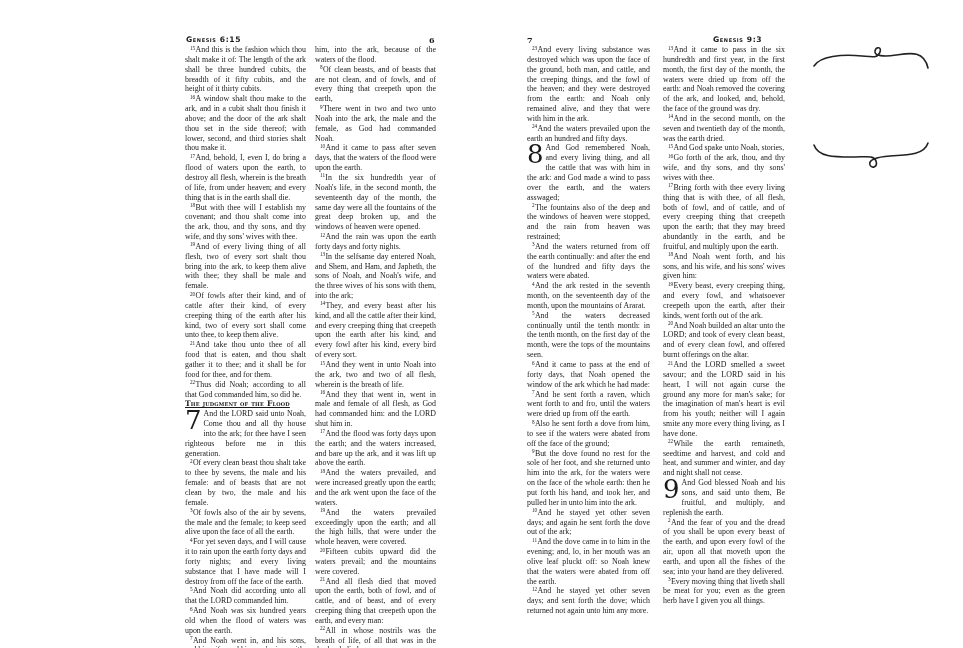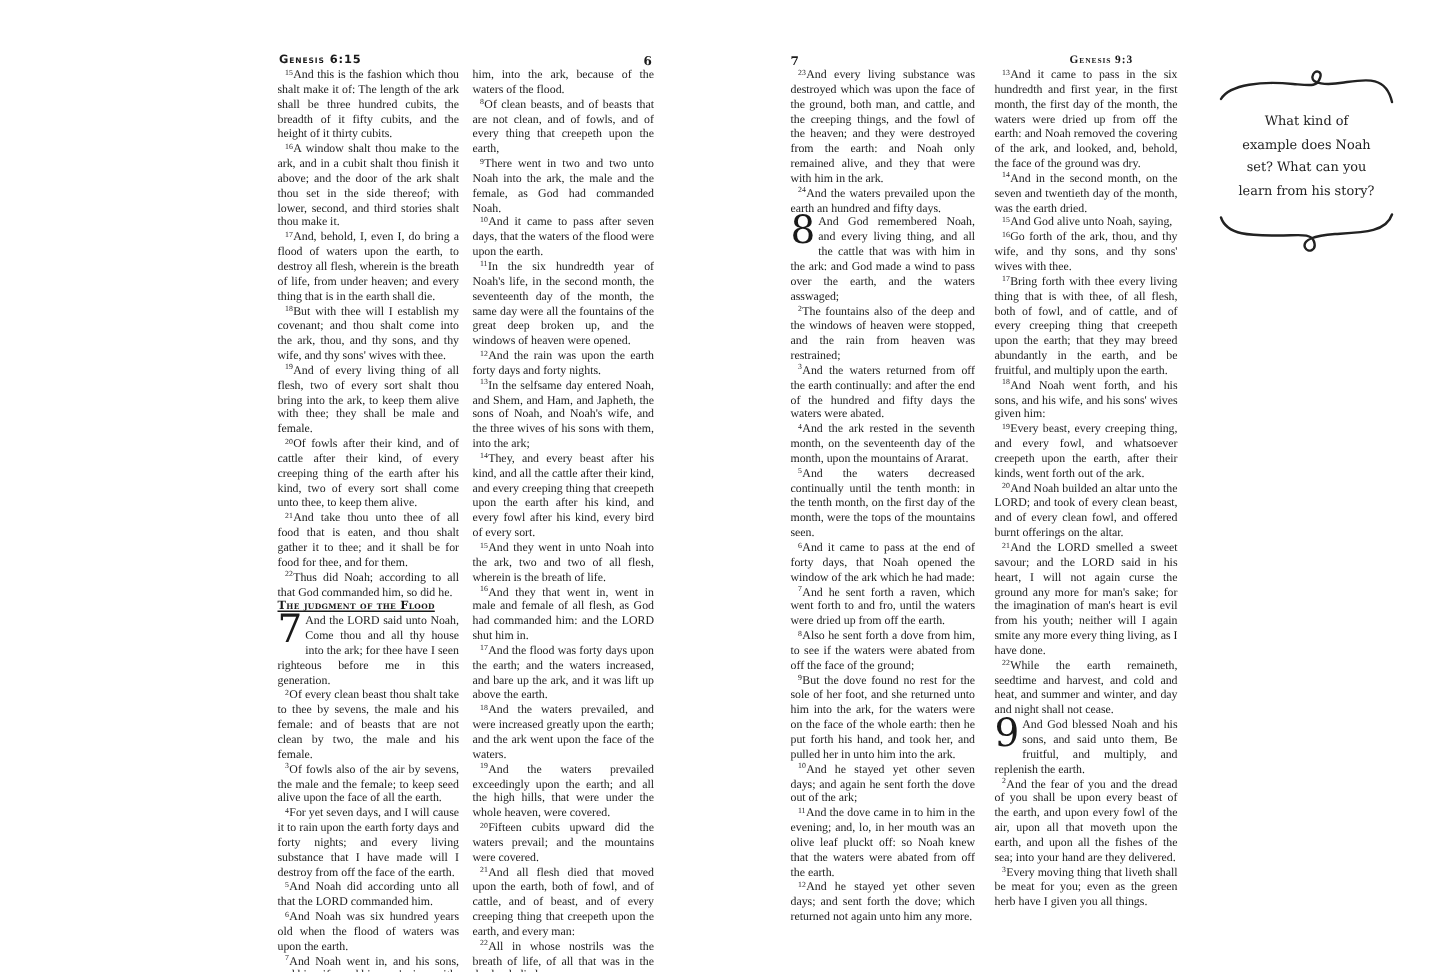--- a/index.html
+++ b/index.html
@@ -66,21 +66,21 @@
         <p><sup class="vn">19</sup><span>And the waters prevailed exceedingly upon the earth; and all the high hills, that were under the whole heaven, were covered.</span></p>
         <p><sup class="vn">20</sup><span>Fifteen cubits upward did the waters prevail; and the mountains were covered.</span></p>
         <p><sup class="vn">21</sup><span>And all flesh died that moved upon the earth, both of fowl, and of cattle, and of beast, and of every creeping thing that creepeth upon the earth, and every man:</span></p>
         <p><sup class="vn">22</sup><span>All in whose nostrils was the breath of life, of all that was in the dry land, died.</span></p>
       </div>
   </div>
 </div>
 
 <div class="page page-right">
   <div class="pnum" style="left:46px;">7</div>
-  <div class="running-head" style="left:232px;font-family:Liberation Serif, serif;">Genesis 9:3</div>
+  <div class="running-head" style="left:232px;">Genesis 9:3</div>
 
   <div class="col" style="left:46px; width:123px;">
     <div>
         <p><sup class="vn">23</sup><span>And every living substance was destroyed which was upon the face of the ground, both man, and cattle, and the creeping things, and the fowl of the heaven; and they were destroyed from the earth: and Noah only remained alive, and they that were with him in the ark.</span></p>
         <p><sup class="vn">24</sup><span>And the waters prevailed upon the earth an hundred and fifty days.</span></p>
       </div>
     <p class="chap-p"><span class="dropcap">8</span><span>And God remembered Noah, and every living thing, and all the cattle that was with him in the ark: and God made a wind to pass over the earth, and the waters asswaged;</span></p>
     <div>
         <p><sup class="vn">2</sup><span>The fountains also of the deep and the windows of heaven were stopped, and the rain from heaven was restrained;</span></p>
         <p><sup class="vn">3</sup><span>And the waters returned from off the earth continually: and after the end of the hundred and fifty days the waters were abated.</span></p>
@@ -93,43 +93,37 @@
         <p><sup class="vn">10</sup><span>And he stayed yet other seven days; and again he sent forth the dove out of the ark;</span></p>
         <p><sup class="vn">11</sup><span>And the dove came in to him in the evening; and, lo, in her mouth was an olive leaf pluckt off: so Noah knew that the waters were abated from off the earth.</span></p>
         <p><sup class="vn">12</sup><span>And he stayed yet other seven days; and sent forth the dove; which returned not again unto him any more.</span></p>
       </div>
   </div>
 
   <div class="col" style="left:182px; width:122px;">
     <div>
         <p><sup class="vn">13</sup><span>And it came to pass in the six hundredth and first year, in the first month, the first day of the month, the waters were dried up from off the earth: and Noah removed the covering of the ark, and looked, and, behold, the face of the ground was dry.</span></p>
         <p><sup class="vn">14</sup><span>And in the second month, on the seven and twentieth day of the month, was the earth dried.</span></p>
-        <p><sup class="vn">15</sup><span>And God alive unto Noah, saying,</span></p>
+        <p><sup class="vn">15</sup><span>And God spake unto Noah, stories,</span></p>
         <p><sup class="vn">16</sup><span>Go forth of the ark, thou, and thy wife, and thy sons, and thy sons' wives with thee.</span></p>
         <p><sup class="vn">17</sup><span>Bring forth with thee every living thing that is with thee, of all flesh, both of fowl, and of cattle, and of every creeping thing that creepeth upon the earth; that they may breed abundantly in the earth, and be fruitful, and multiply upon the earth.</span></p>
         <p><sup class="vn">18</sup><span>And Noah went forth, and his sons, and his wife, and his sons' wives given him:</span></p>
         <p><sup class="vn">19</sup><span>Every beast, every creeping thing, and every fowl, and whatsoever creepeth upon the earth, after their kinds, went forth out of the ark.</span></p>
         <p><sup class="vn">20</sup><span>And Noah builded an altar unto the LORD; and took of every clean beast, and of every clean fowl, and offered burnt offerings on the altar.</span></p>
         <p><sup class="vn">21</sup><span>And the LORD smelled a sweet savour; and the LORD said in his heart, I will not again curse the ground any more for man's sake; for the imagination of man's heart is evil from his youth; neither will I again smite any more every thing living, as I have done.</span></p>
         <p><sup class="vn">22</sup><span>While the earth remaineth, seedtime and harvest, and cold and heat, and summer and winter, and day and night shall not cease.</span></p>
       </div>
     <p class="chap-p"><span class="dropcap">9</span><span>And God blessed Noah and his sons, and said unto them, Be fruitful, and multiply, and replenish the earth.</span></p>
     <div>
         <p><sup class="vn">2</sup><span>And the fear of you and the dread of you shall be upon every beast of the earth, and upon every fowl of the air, upon all that moveth upon the earth, and upon all the fishes of the sea; into your hand are they delivered.</span></p>
         <p><sup class="vn">3</sup><span>Every moving thing that liveth shall be meat for you; even as the green herb have I given you all things.</span></p>
       </div>
   </div>
 </div>
 
 <div class="callout">
   <svg style="top:0;" width="118" height="30" viewBox="0 0 118 30">
     <path d="M2,22 C8,12 30,10 50,12 C62,13 66,14 68,8 C70,3 64,2 63,7 C62,12 72,13 84,11 C98,9 112,6 116,24" fill="none" stroke="#222" stroke-width="1.6" stroke-linecap="round"></path>
   </svg>
-  <div class="callout-text">
-    <div>What kind of</div>
-    <div>example does Noah</div>
-    <div>set? What can you</div>
-    <div>learn from his story?</div>
-  </div>
   <svg style="top:95px;" width="118" height="32" viewBox="0 0 118 32">
     <path d="M2,6 C6,18 22,18 40,18 C54,18 62,16 64,22 C66,28 60,30 58,26 C56,21 64,18 78,17 C96,16 112,16 116,4" fill="none" stroke="#222" stroke-width="1.6" stroke-linecap="round"></path>
   </svg>
 </div>
 
 </body></html>

